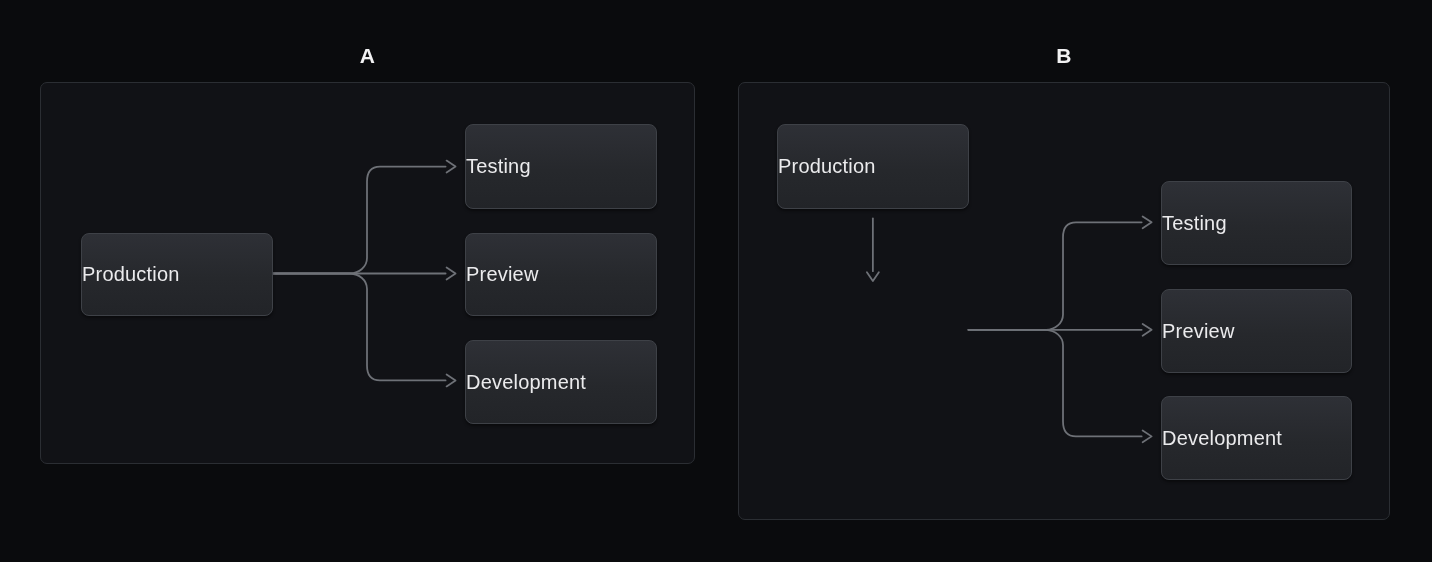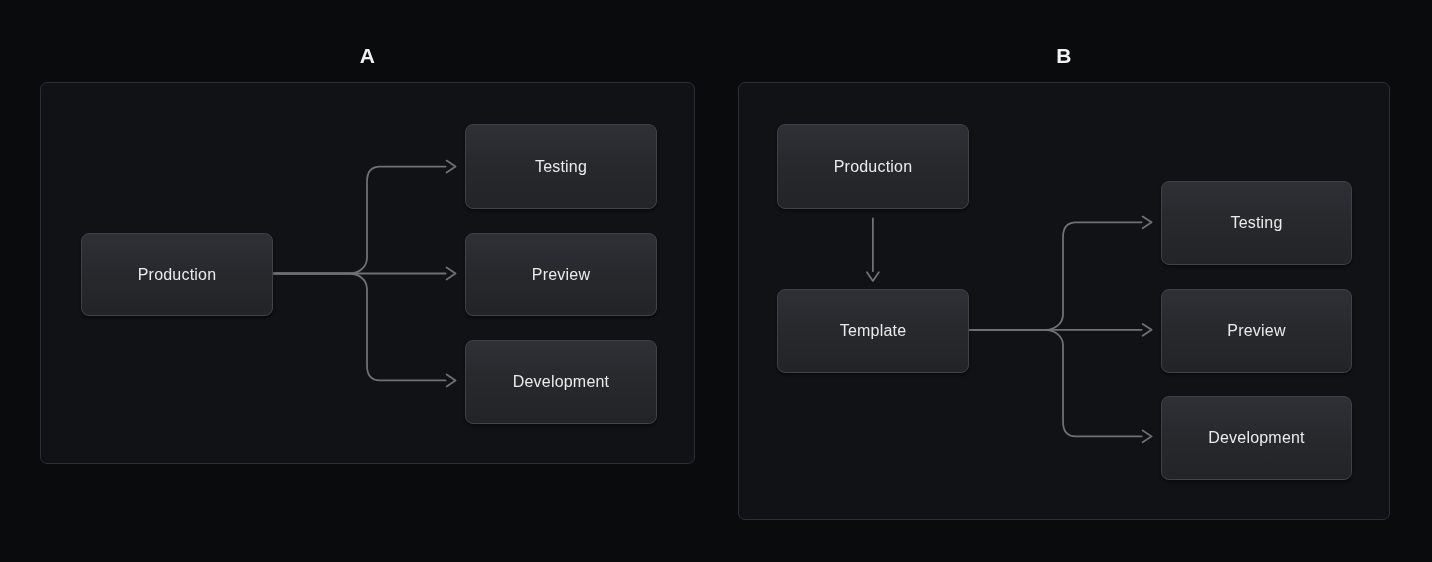--- a/index.html
+++ b/index.html
@@ -44,26 +44,25 @@
     fill: none;
     stroke: #6e7177;
     stroke-width: 1.8;
     stroke-linecap: round;
     stroke-linejoin: round;
   }
   .node {
     position: absolute;
     display: flex;
     align-items: center;
-    justify-content: center;
     background: linear-gradient(180deg, #2e3036 0%, #26282c 55%, #222428 100%);
     border: 1px solid #3e4147;
     border-radius: 8px;
     color: #ebebed;
-    font-size: 16px;
+    font-size: 20px;
     letter-spacing: 0.2px;
     box-shadow: 0 2px 3px rgba(0,0,0,0.45);
   }
   
   .a-production  { left: 40px;  top: 150px; width: 192px; height: 83px; }
   .a-testing     { left: 424px; top: 41px;  width: 192px; height: 85px; }
   .a-preview     { left: 424px; top: 150px; width: 192px; height: 83px; }
   .a-development { left: 424px; top: 257px; width: 192px; height: 84px; }
   
   .b-production  { left: 38px;  top: 41px;  width: 192px; height: 85px; }
@@ -120,23 +119,20 @@
       <path d="M 230 248 L 404 248"></path>
       <path d="M 405 242 L 414 248 L 405 254"></path>
 
       <path d="M 230 248 L 308 248 C 317 248.5, 325 254.5, 325 263.5 L 325 340 C 325 349, 329 355, 338 355 L 404 355"></path>
       <path d="M 405 349 L 414 355 L 405 361"></path>
     </svg>
 
     <div class="node b-production">
       <span>Production</span>
     </div>
-    <div class="node b-template">
-      <span>Template</span>
-    </div>
     <div class="node b-testing">
       <span>Testing</span>
     </div>
     <div class="node b-preview">
       <span>Preview</span>
     </div>
     <div class="node b-development">
       <span>Development</span>
     </div>
   </div>

